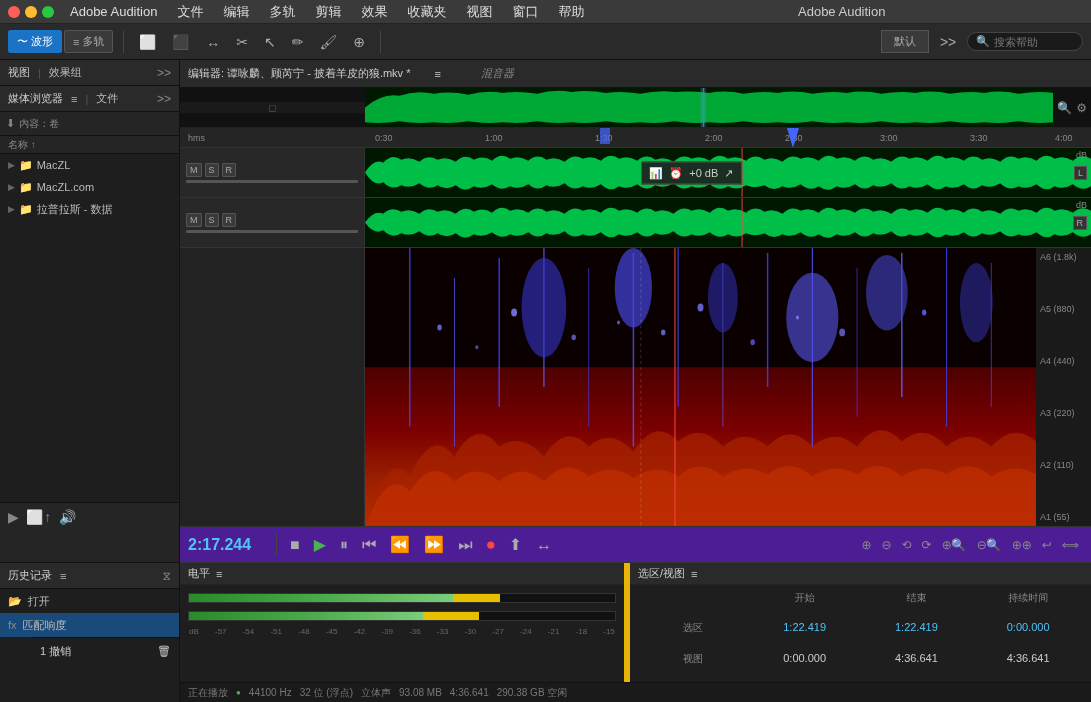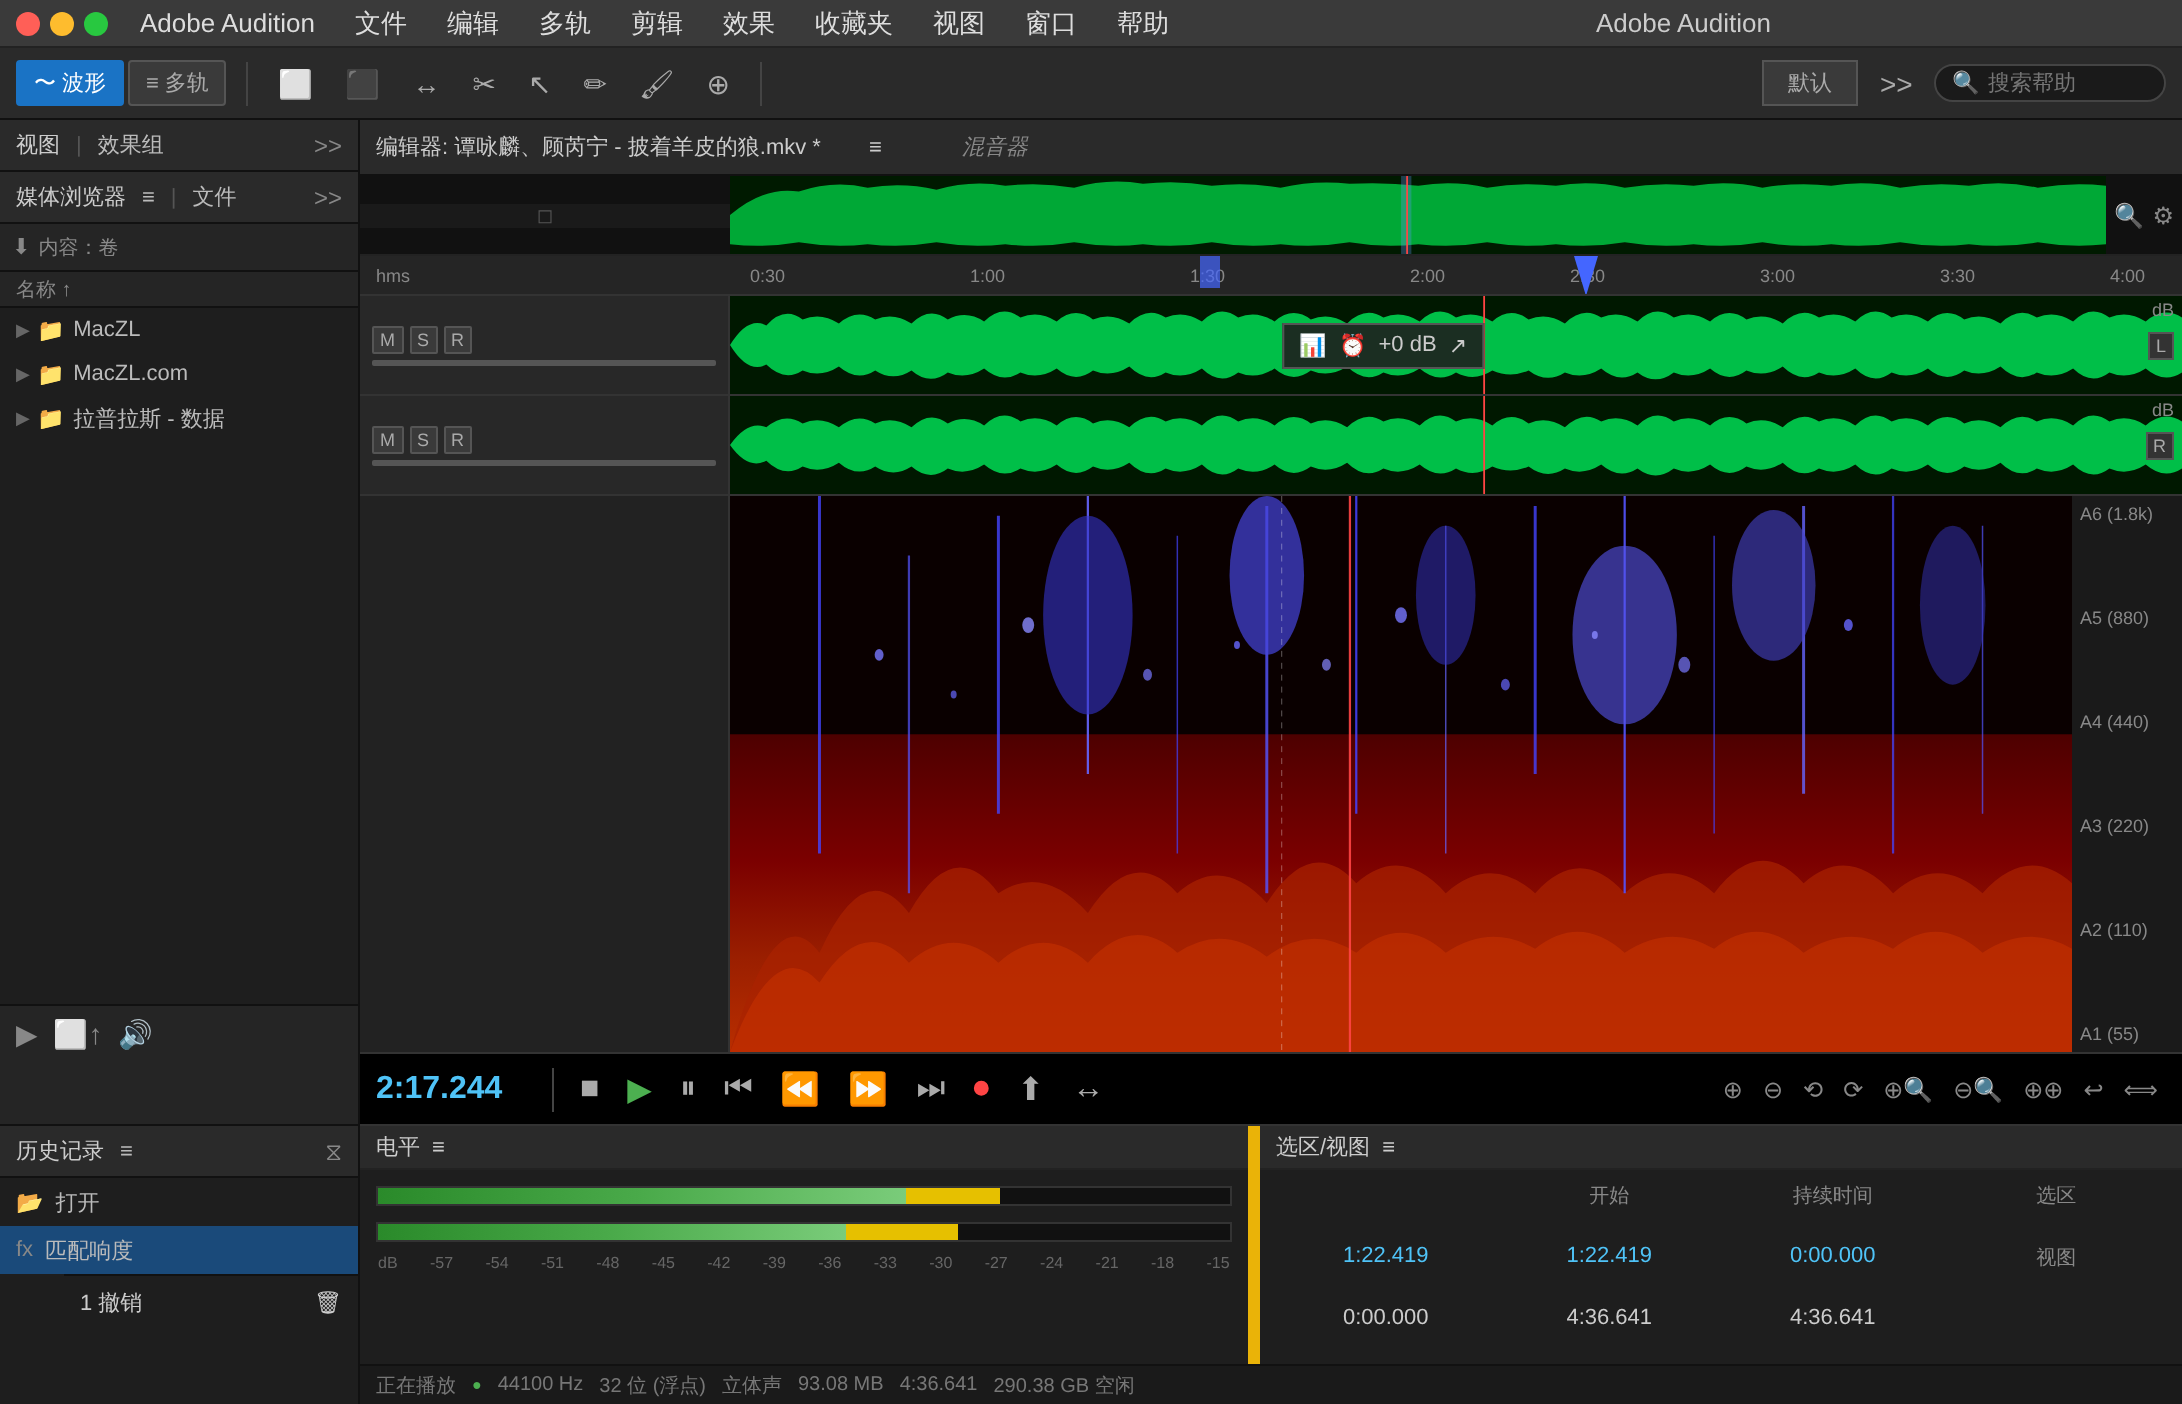--- a/index.html
+++ b/index.html
@@ -412,21 +412,21 @@
       justify-content: space-between;
       padding: 4px 4px;
       background: #1a1a1a;
       font-size: 9px;
       color: #888;
     }
 
     
     #transport-bar {
       height: 36px;
-      background: #000000;
+      background: #4c1d95;
       border-top: 1px solid #333;
       display: flex;
       align-items: center;
       padding: 0 8px;
       gap: 4px;
       flex-shrink: 0;
     }
     .time-display {
       color: #4fc3f7;
       font-size: 16px;
@@ -1031,20 +1031,23 @@
           <span>选区/视图</span>
           <span>≡</span>
         </div>
         <div class="selection-grid">
 
           <div class="sel-cell"></div>
           <div class="sel-cell">
             <span class="sel-label">开始</span>
           </div>
           <div class="sel-cell">
+            <span class="sel-label">结束</span>
+          </div>
+          <div class="sel-cell">
             <span class="sel-label">持续时间</span>
           </div>
 
           <div class="sel-cell">
             <span class="sel-row-label">选区</span>
           </div>
           <div class="sel-cell">
             <span class="sel-value blue">1:22.419</span>
           </div>
           <div class="sel-cell">

